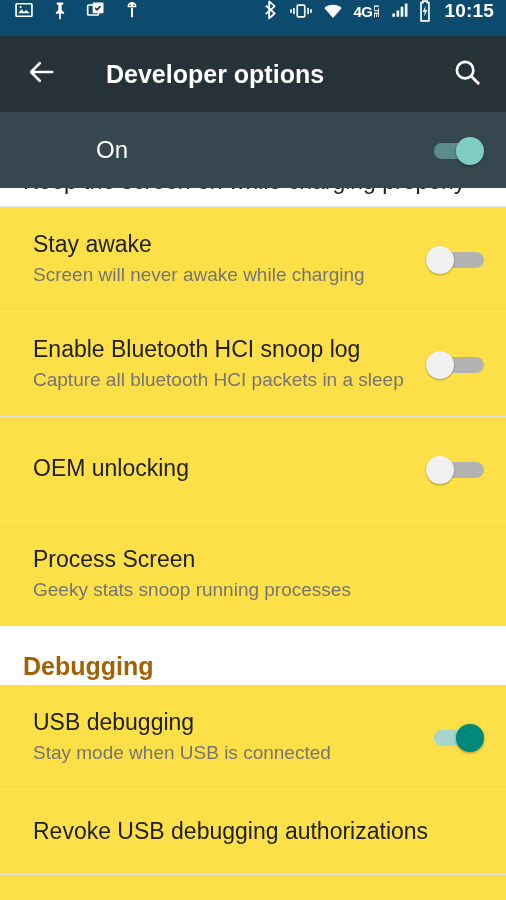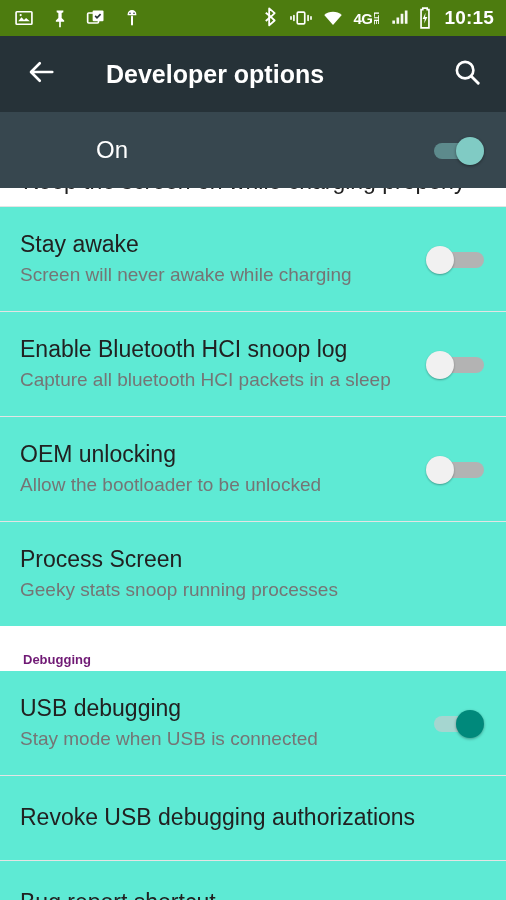--- a/index.html
+++ b/index.html
@@ -17,23 +17,23 @@
     position: relative;
     width: 506px;
     height: 900px;
     overflow: hidden;
     background: #ffffff;
   }
 
   
   .status-bar {
     height: 36px;
-    background: #4d7c0f;
-    display: flex;
-    align-items: center;
+    background: #0c4a6e;
+    display: flex;
+    align-items: flex-start;
     padding: 0 12px 0 14px;
     box-sizing: border-box;
   }
   .status-left {
     display: flex;
     align-items: center;
     gap: 16px;
     flex: 0 0 auto;
   }
   .status-right {
@@ -132,23 +132,23 @@
   }
   .divider {
     height: 1px;
     background: #e4e4e4;
     width: 100%;
   }
   .row {
     display: flex;
     align-items: center;
     min-height: 104px;
-    padding: 0 22px 0 20px;
+    padding: 0 22px 0 33px;
     box-sizing: border-box;
-    background: #5eead4;
+    background: #fde047;
   }
   .row.single {
     min-height: 84px;
   }
   .row-text {
     flex: 1 1 auto;
     min-width: 0;
     padding-right: 10px;
   }
   .row-title {
@@ -159,23 +159,23 @@
   }
   .row-sub {
     font-size: 19px;
     color: #757575;
     line-height: 1.25;
     margin-top: 5px;
     white-space: nowrap;
   }
   .section-header {
     padding: 26px 36px 4px 23px;
-    font-size: 13px;
+    font-size: 25px;
     font-weight: bold;
-    color: #701a75;
+    color: #a16207;
     background: #ffffff;
   }
 
   
   .switch {
     position: relative;
     width: 58px;
     height: 30px;
     flex: 0 0 auto;
     cursor: pointer;
@@ -335,21 +335,20 @@
         <div class="track"></div>
         <div class="thumb"></div>
       </div>
     </div>
 
     <div class="divider"></div>
 
     <div class="row">
       <div class="row-text">
         <div class="row-title">OEM unlocking</div>
-        <div class="row-sub">Allow the bootloader to be unlocked</div>
       </div>
       <div class="switch off">
         <div class="track"></div>
         <div class="thumb"></div>
       </div>
     </div>
 
     <div class="divider"></div>
 
     <div class="row">

